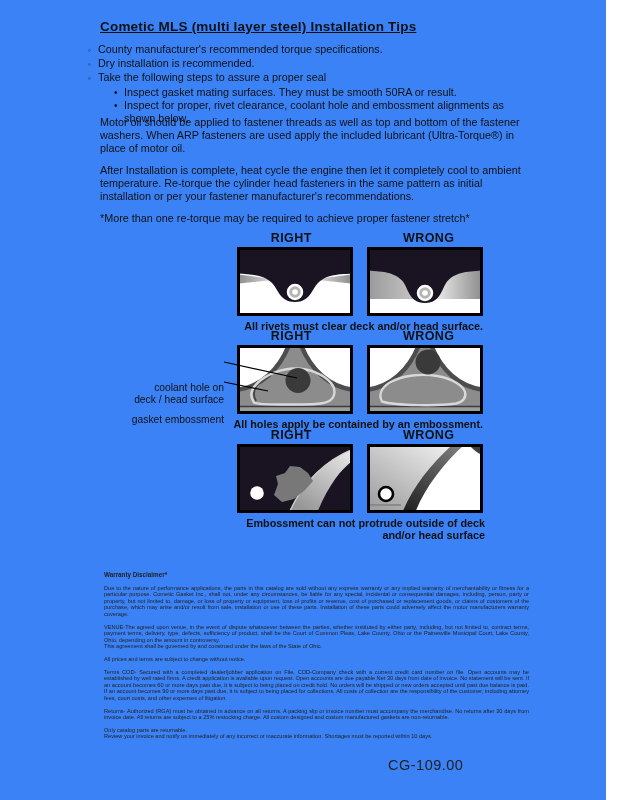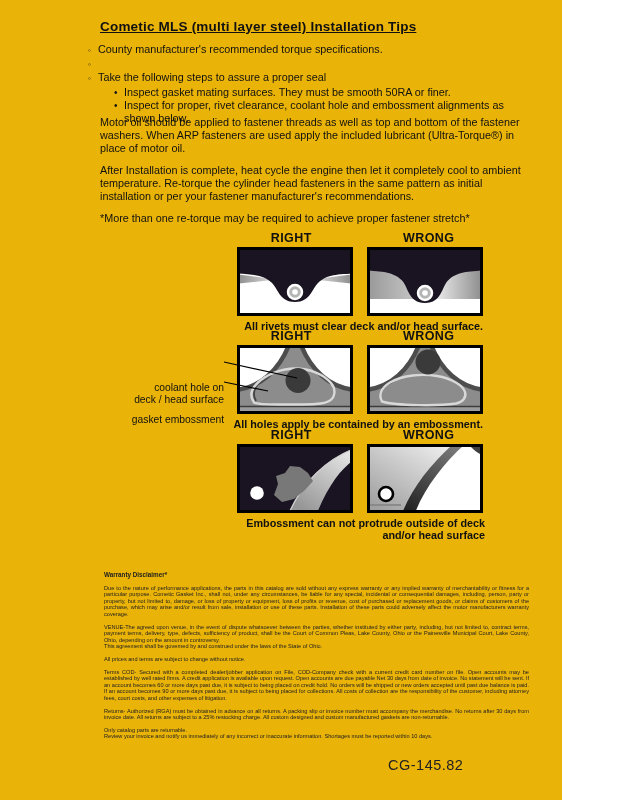--- a/index.html
+++ b/index.html
@@ -1,16 +1,16 @@
 <!DOCTYPE html>
 <html><head>
 <meta charset="utf-8">
 <style>
   html,body{margin:0;padding:0;background:#fff;}
-  .page{position:relative;width:562px;height:800px;background:#eab308;overflow:hidden;
+  .page{position:relative;width:606px;height:800px;background:#3b82f6;overflow:hidden;
         font-family:"Liberation Sans",sans-serif;color:#111;}
   .abs{position:absolute;}
 
   .title{left:100px;top:19px;font-size:13.5px;font-weight:bold;text-decoration:underline;letter-spacing:.2px;}
 
   .bullets{left:88px;top:43px;font-size:10.8px;line-height:13.2px;width:450px;}
   .bullet{display:flex;}
   .bullet .mk{width:10px;flex:0 0 10px;font-size:8px;padding-top:1px;}
   .subbullets{margin-left:26px;}
   .subbullets .mk{font-size:10px;padding-top:0;}
@@ -48,29 +48,30 @@
 
   <div class="abs title">Cometic MLS (multi layer steel) Installation Tips</div>
 
   <div class="abs bullets">
     <div class="bullet">
       <span class="mk">◦</span>
       <span>County manufacturer's recommended torque specifications.</span>
     </div>
     <div class="bullet">
       <span class="mk">◦</span>
+      <span>Dry installation is recommended.</span>
     </div>
     <div class="bullet">
       <span class="mk">◦</span>
       <span>Take the following steps to assure a proper seal</span>
     </div>
     <div class="subbullets">
       <div class="bullet">
         <span class="mk">•</span>
-        <span>Inspect gasket mating surfaces.  They must be smooth 50RA or finer.</span>
+        <span>Inspect gasket mating surfaces.  They must be smooth 50RA or result.</span>
       </div>
       <div class="bullet">
         <span class="mk">•</span>
         <span>Inspect for proper, rivet clearance, coolant hole and embossment alignments as shown below.</span>
       </div>
     </div>
   </div>
 
   <div class="abs diesel">
     <p>Motor oil should be applied to fastener threads as well as top and bottom of the fastener washers. When ARP fasteners are used apply the included lubricant (Ultra-Torque®) in place of motor oil.</p>
@@ -216,15 +217,15 @@
     <p>Due to the nature of performance applications, the parts in this catalog are sold without any express warranty or any implied warranty of merchantability or fitness for a particular purpose.  Cometic Gasket Inc., shall not, under any circumstances, be liable for any special, incidental or consequential damages, including, person, party or property, but not limited to, damage, or loss of property or equipment, loss of profits or revenue, cost of purchased or replacement goods, or claims of customers of the purchase, which may arise and/or result from sale, installation or use of these parts.  Installation of these parts could adversely affect the motor manufacturers warranty coverage.</p>
     <p class="tight">VENUE-The agreed upon venue, in the event of dispute whatsoever between the parties, whether instituted by either party, including, but not limited to, contract terms, payment terms, delivery, type, defects, sufficiency of product, shall be the Court of Common Pleas, Lake County, Ohio or the Painesville Municipal Court, Lake County, Ohio, depending on the amount in controversy.</p>
     <p>This agreement shall be governed by and construed under the laws of the State of Ohio.</p>
     <p>All prices and terms are subject to change without notice.</p>
     <p>Terms COD- Secured with a completed dealer/jobber application on File, COD-Company check with a current credit card number on file.  Open accounts may be established by well rated firms.  A credit application is available upon request.  Open accounts are due payable Net 30 days from date of invoice.  No statement will be sent.  If an account becomes 60 or more days past due, it is subject to being placed on credit hold.  No orders will be shipped or new orders accepted until past due balance is paid.  If an account becomes 90 or more days past due, it is subject to being placed for collections.  All costs of collection are the responsibility of the customer, including attorney fees, court costs, and other expenses of litigation.</p>
     <p>Returns- Authorized (RGA) must be obtained in advance on all returns.  A packing slip or invoice number must accompany the merchandise.  No returns after 30 days from invoice date.  All returns are subject to a 25% restocking charge.  All custom designed and custom manufactured gaskets are non-returnable.</p>
     <p class="tight">Only catalog parts are returnable.</p>
     <p>Review your invoice and notify us immediately of any incorrect or inaccurate information.  Shortages must be reported within 10 days.</p>
   </div>
 
-  <div class="abs pagecode">CG-145.82</div>
+  <div class="abs pagecode">CG-109.00</div>
 
 </div>
 
 </body></html>

